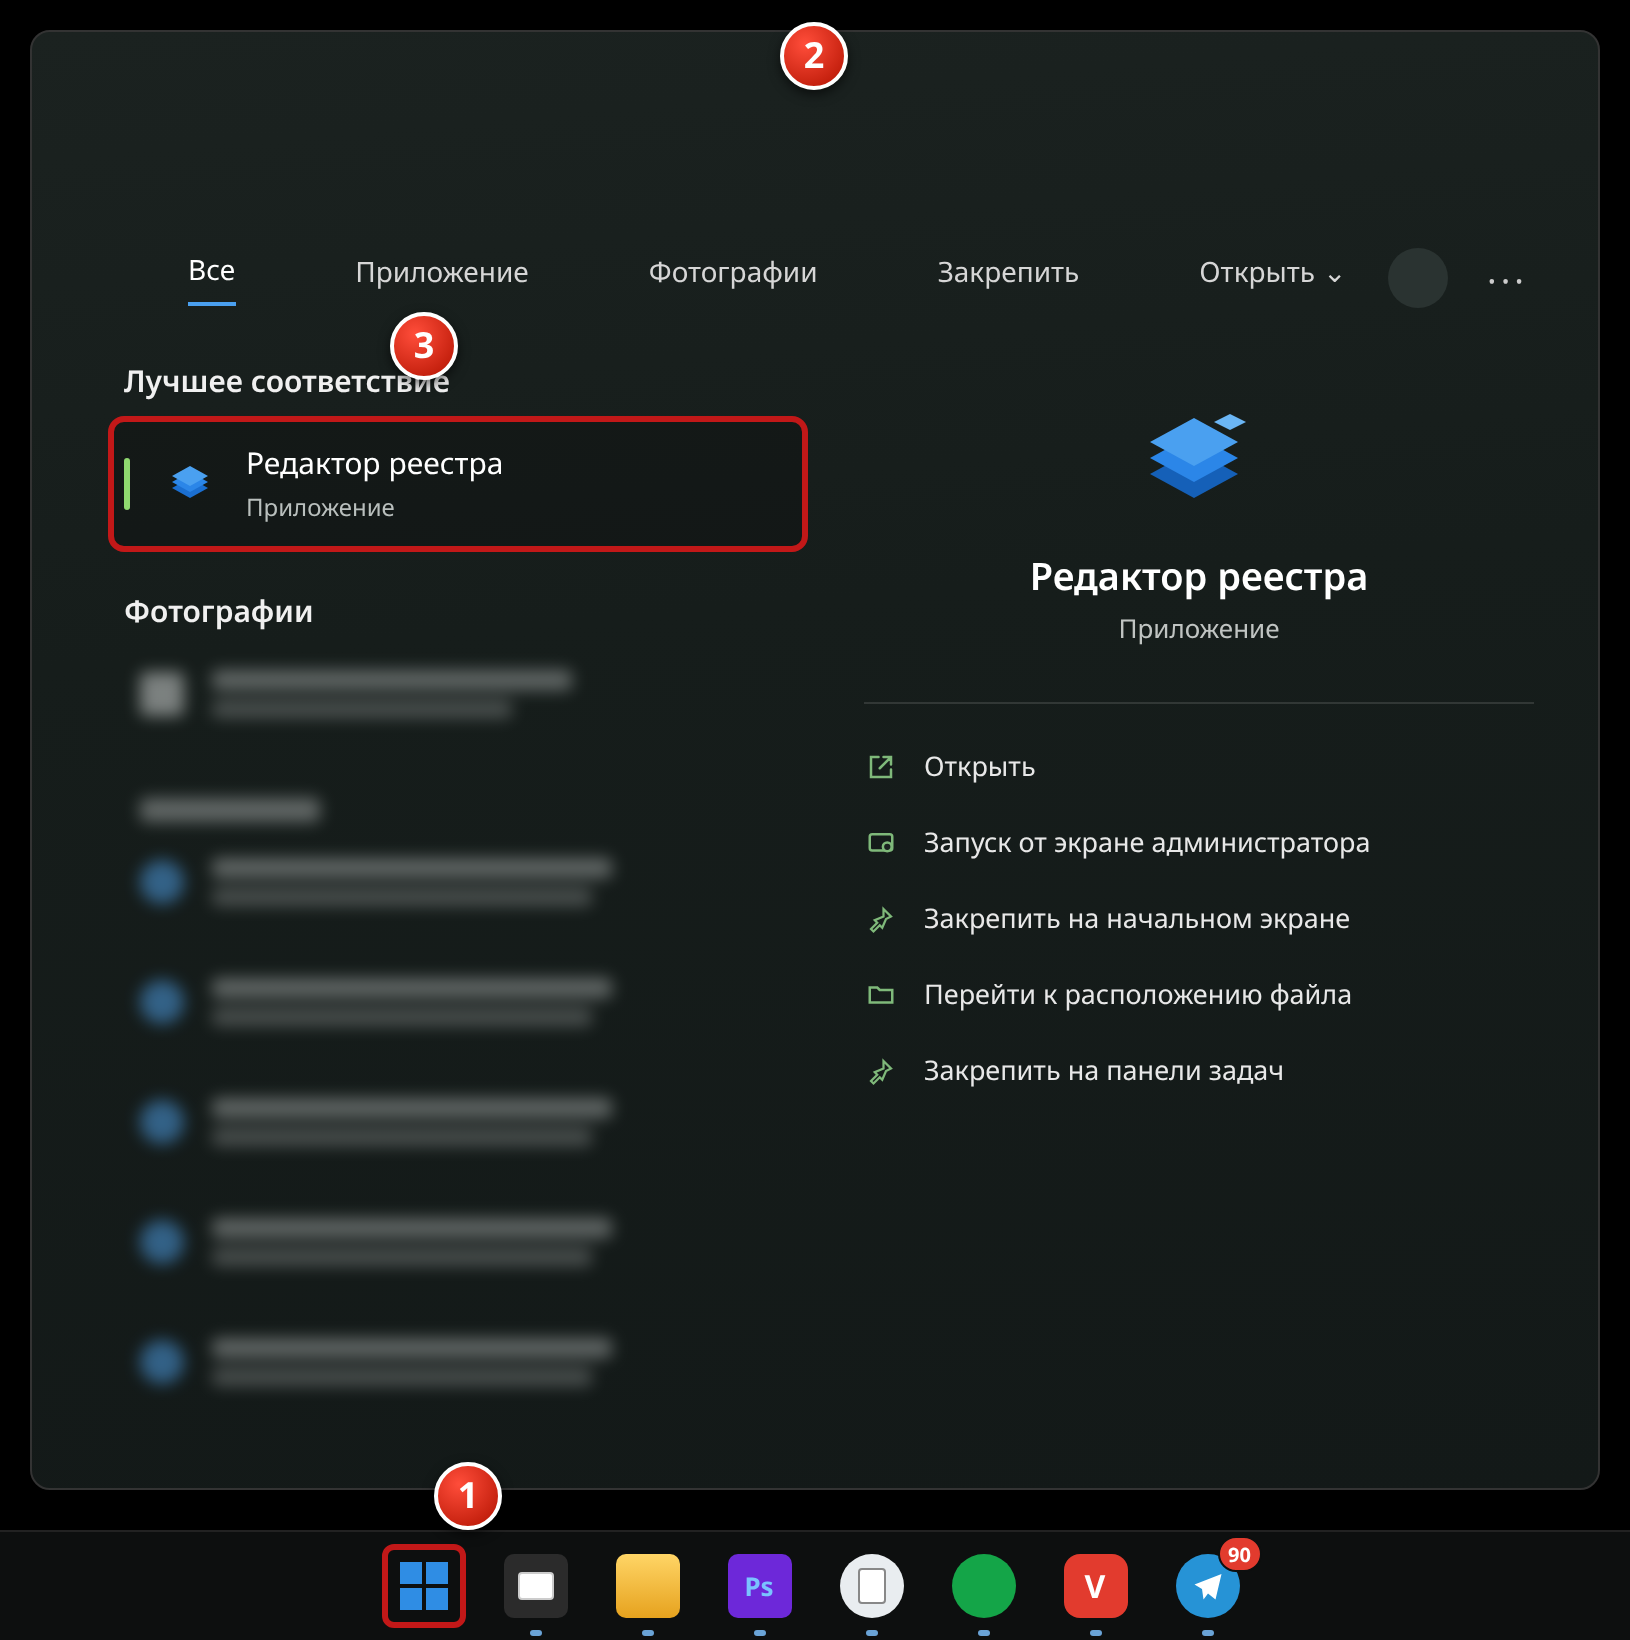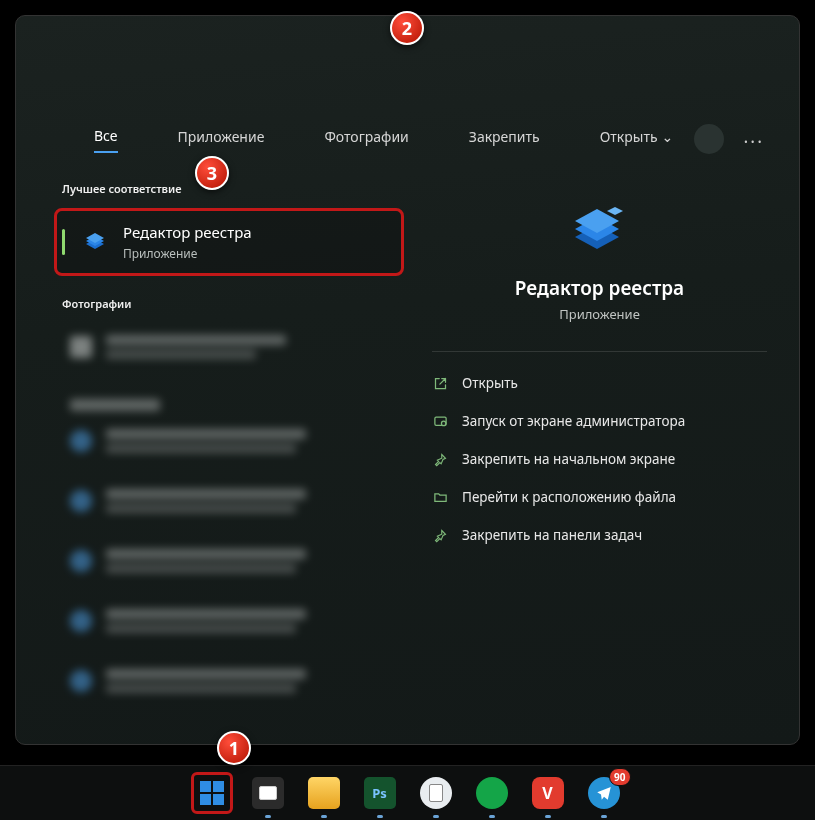--- a/index.html
+++ b/index.html
@@ -74,21 +74,21 @@
   .more-dots {
     position: absolute;
     right: 35px; top: 113px;
     color: #ccc; font-size: 18px; letter-spacing: 2px;
     cursor: pointer;
   }
 
   
   .section-label {
     position: absolute;
-    font-size: 11px;
+    font-size: 15px;
     color: #f0f0f0;
     font-weight: 600;
   }
   .best-match-label { left: 46px; top: 165px; }
 
   .best-match-card {
     position: absolute;
     left: 38px; top: 192px;
     width: 350px; height: 68px;
     border: 3px solid #c21818;
@@ -203,21 +203,21 @@
     bottom: -4px; left: 50%; transform: translateX(-50%);
     width: 6px; height: 3px; border-radius: 2px; background: #6aa3d6;
   }
   .start-btn {
     border: 3px solid #c21818;
     border-radius: 6px;
     padding: 2px;
   }
   .start-btn::after { display:none; }
   .app-square { width: 32px; height: 32px; border-radius: 5px; }
-  .ps { background:#14532d;text-align:right; }
+  .ps { background:#6d28d9;text-align:right; }
   .folder { background: linear-gradient(#ffd566,#e6a21e); }
   .taskview { background:#2b2b2b; }
   .libre { background:#e9edf0; }
   .spotify { background:#14a548; }
   .vivaldi { background:#e23b2e; }
   .telegram { background:#2693d6; position:relative; border-radius: 50%; }
   .badge {
     position:absolute; top:-4px; right:-6px;
     background:#e23b2e; color:#fff;
     font-size:10px; font-weight:700;

